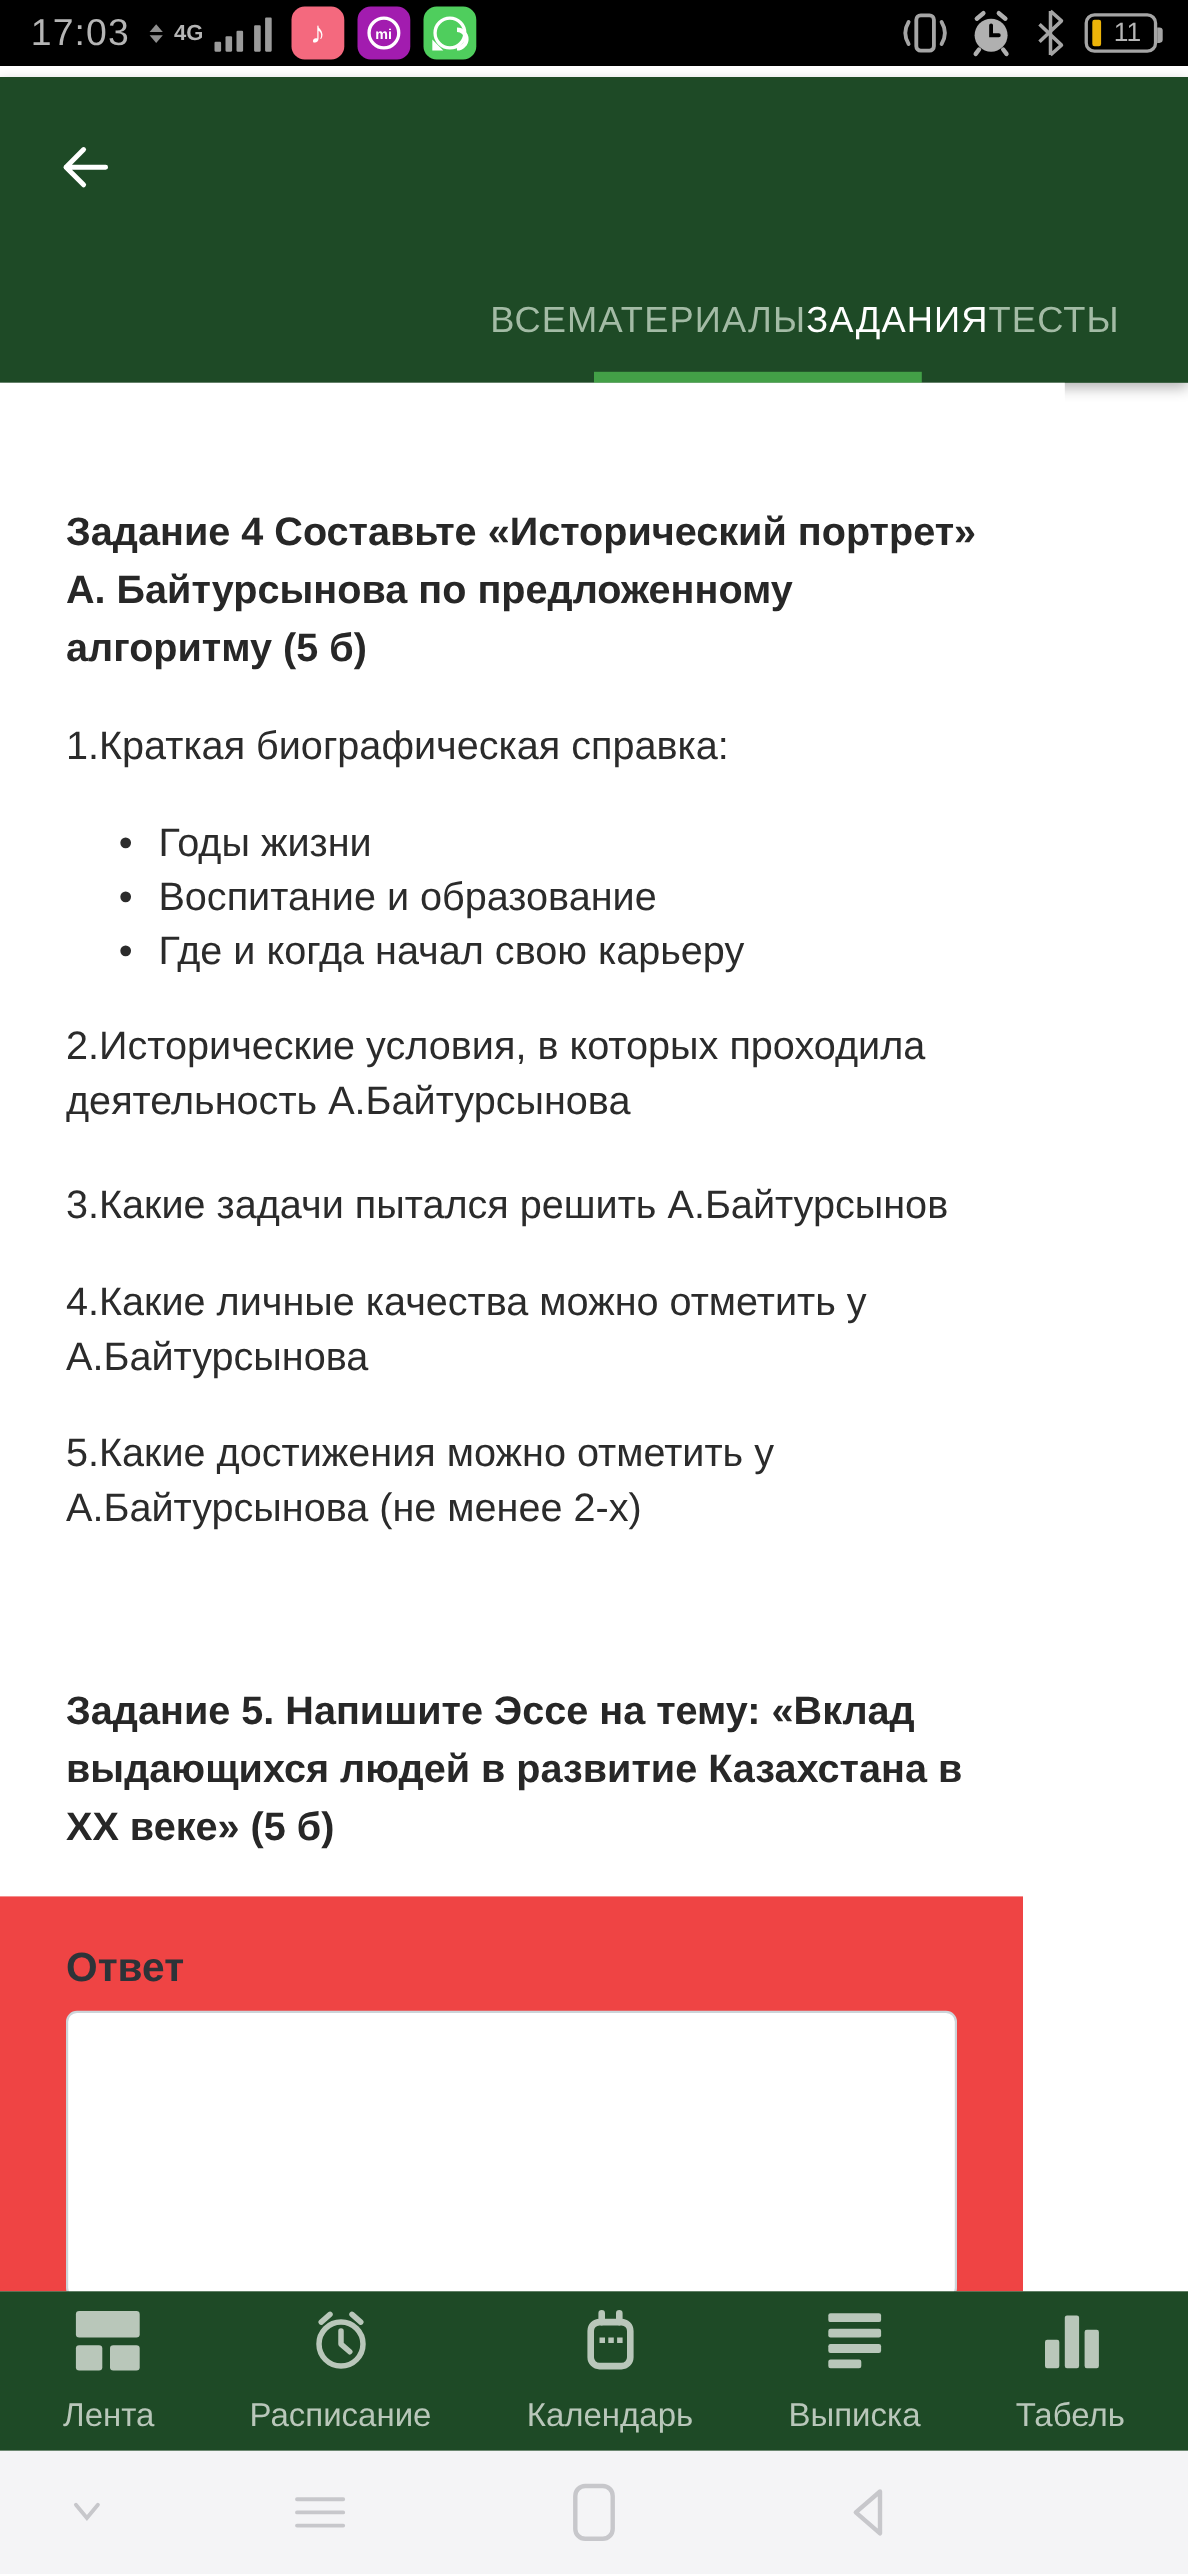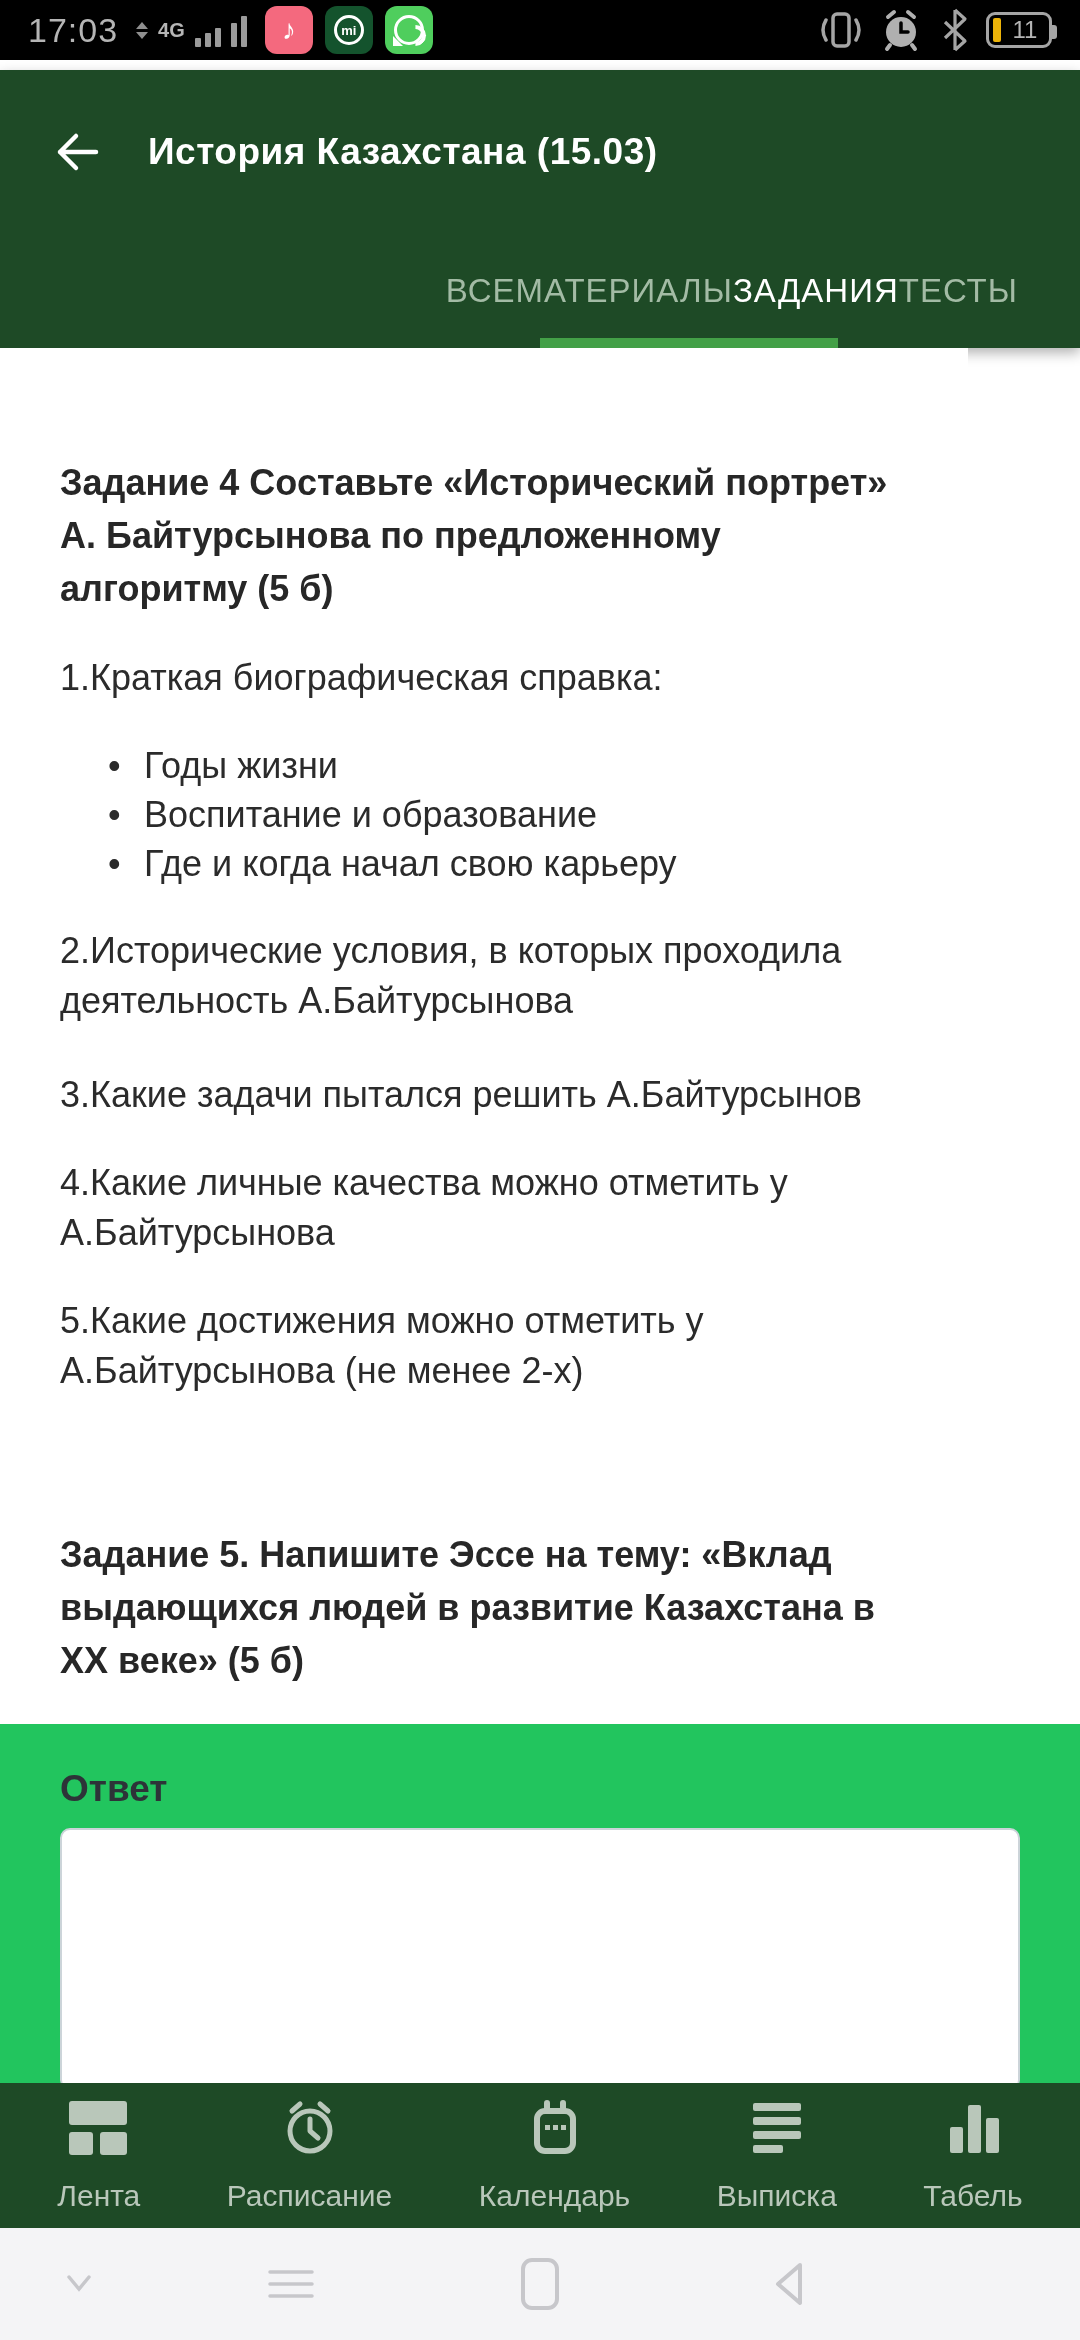--- a/index.html
+++ b/index.html
@@ -19,21 +19,21 @@
   .sb-arrows{display:flex;flex-direction:column;gap:3px;margin-left:8px;}
   .sb-arrows i{display:block;width:0;height:0;border-left:6px solid transparent;border-right:6px solid transparent;}
   .arr-up{border-bottom:7px solid #8f8f8f;}
   .arr-dn{border-top:7px solid #8f8f8f;}
   .sb-4g{font-size:20px;font-weight:bold;color:#b5b5b5;align-self:flex-start;margin-top:8px;}
   .sig{display:flex;align-items:flex-end;gap:4px;height:34px;}
   .sig b{display:block;width:6px;background:#9b9b9b;border-radius:1px;}
   .notif{display:flex;align-items:center;gap:12px;margin-left:18px;}
   .appicon{width:48px;height:48px;border-radius:12px;display:flex;align-items:center;justify-content:center;color:#fff;}
   .ap-music{background:#f4697e;font-size:28px;}
-  .ap-mi{background:#14532d;}
+  .ap-mi{background:#a21caf;}
   .ap-mi .ring{width:30px;height:30px;border:3px solid #fff;border-radius:50%;display:flex;align-items:center;justify-content:center;font-size:13px;font-weight:bold;color:#fff;}
   .ap-wa{background:#4fce5d;}
   .ap-wa .ring{width:30px;height:30px;border:3px solid #fff;border-radius:50%;position:relative;}
   .ap-wa .ring:before{content:"";position:absolute;left:8px;top:7px;width:13px;height:13px;border:4px solid #fff;border-left-color:transparent;border-bottom-color:transparent;border-radius:50%;transform:rotate(45deg);}
   .ap-wa .ring:after{content:"";position:absolute;left:-4px;bottom:-4px;width:0;height:0;border-left:10px solid #fff;border-top:10px solid transparent;}
   .sb-right{margin-left:auto;display:flex;align-items:center;gap:14px;}
   .battery{position:relative;width:66px;height:36px;border:3px solid #a5a5a5;border-radius:9px;display:flex;align-items:center;}
   .battery:after{content:"";position:absolute;right:-8px;top:10px;width:5px;height:14px;background:#a5a5a5;border-radius:0 3px 3px 0;}
   .batt-fill{width:8px;height:24px;margin-left:4px;background:#edb409;border-radius:2px;}
   .batt-num{flex:1;text-align:center;font-size:24px;color:#b5b5b5;}
@@ -57,21 +57,21 @@
   .content p{margin:0;}
   .b{font-weight:bold;line-height:53px;color:#272727;}
   .mt{margin-top:38px !important;}
   .mt-lg{margin-top:132px !important;}
   .bullets{list-style:none;margin:38px 0 0;padding:0 0 0 36px;}
   .bullets li{position:relative;padding-left:48px;line-height:49px;}
   .bullets li:before{content:"•";position:absolute;left:12px;top:0;font-size:36px;}
   .dotted-divider{border:none;border-top:3px dotted #bdbdbd;margin:18px 0 0;height:0;}
   
   .answer{
-    position:absolute;top:1724px;left:0;width:1080px;height:359px;background:#22c55e;
+    position:absolute;top:1724px;left:0;width:930px;height:359px;background:#ef4444;
     padding:44px 60px 0;
   }
   .answer-label{font-size:37px;font-weight:bold;color:#2d3338;margin:0;}
   .answer-input{
     display:block;width:100%;height:262px;margin-top:18px;resize:none;
     background:#fff;border:2px solid #ccd4d9;border-radius:10px;
     font-family:inherit;font-size:34px;padding:20px;color:#2b2b2b;
   }
   
   .bottom-nav{
@@ -165,21 +165,20 @@
 
   <div class="header">
     <div class="app-bar">
       <button class="back-btn">
         <span>
           <svg width="52" height="52" viewBox="0 0 52 52" fill="none" stroke="#ffffff" stroke-width="4.5" stroke-linecap="round" stroke-linejoin="round">
             <path d="M26 10 L10 26 L26 42 M10 26 H46"></path>
           </svg>
         </span>
       </button>
-      <h1 class="app-title">История Казахстана (15.03)</h1>
     </div>
     <nav class="tabs">
       <button class="tab">ВСЕ</button>
       <button class="tab">МАТЕРИАЛЫ</button>
       <button class="tab active">ЗАДАНИЯ</button>
       <button class="tab">ТЕСТЫ</button>
     </nav>
     <div class="tab-underline"></div>
   </div>
 

